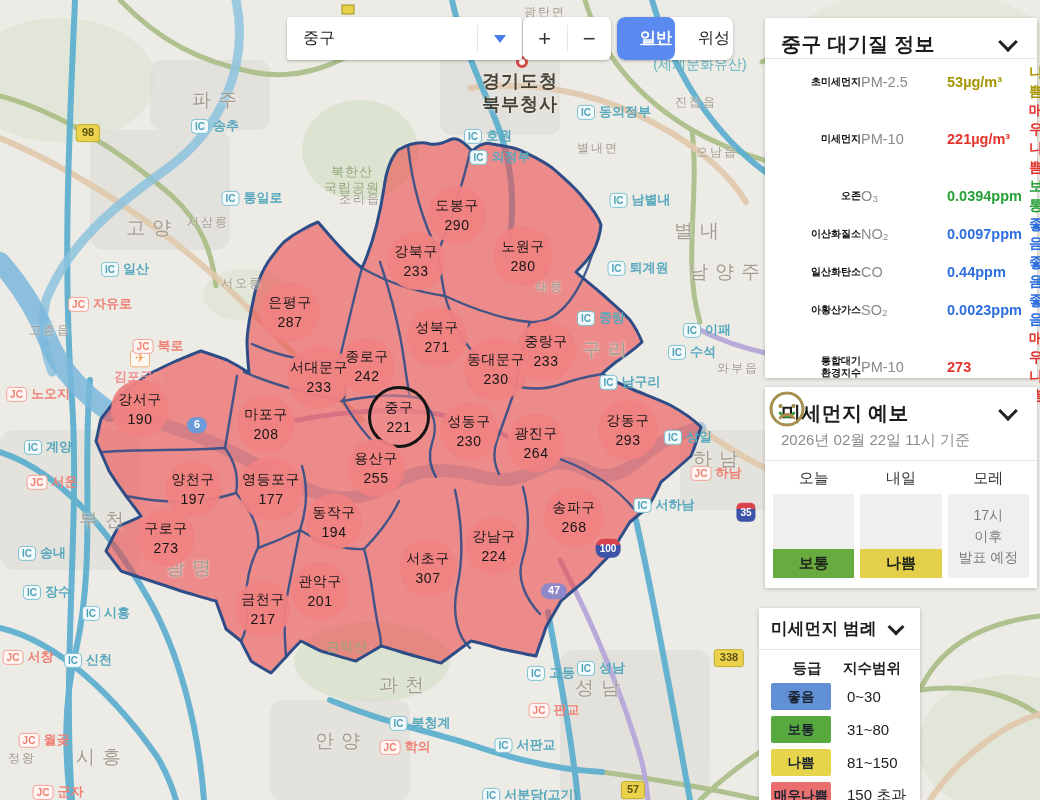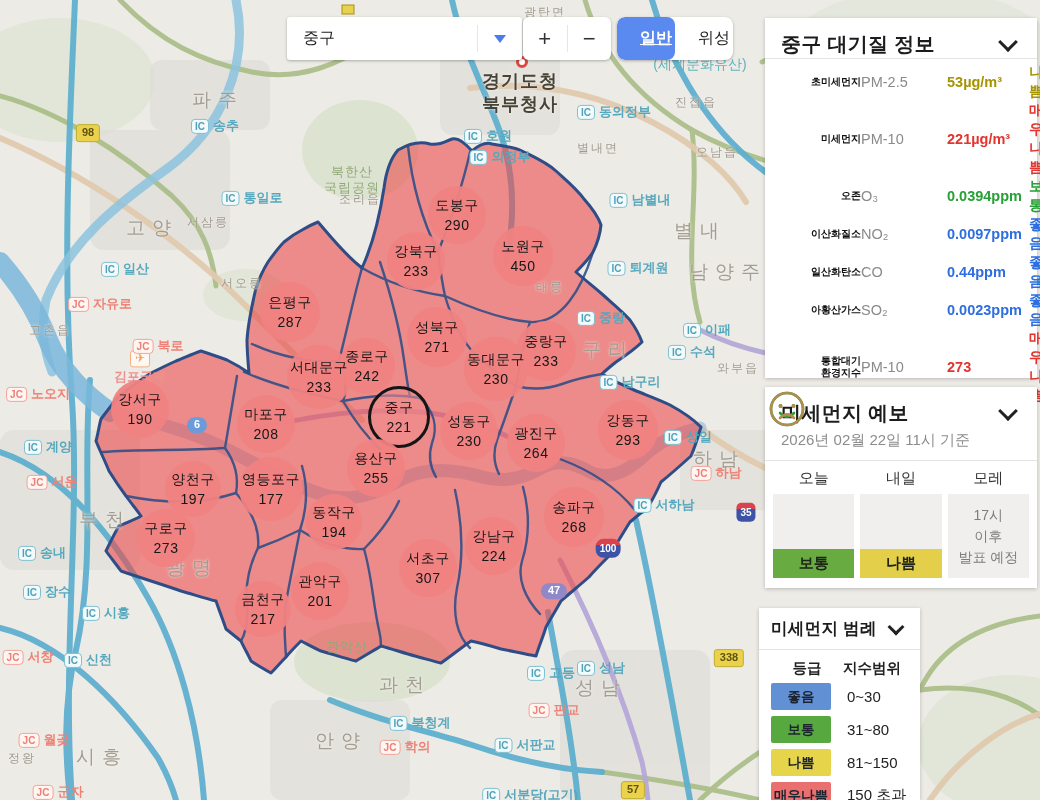--- a/index.html
+++ b/index.html
@@ -288,21 +288,21 @@
       <span class="mlabel shield" style="left: 608px; top: 548px; border-radius: 8px;">100</span>
       <span class="mlabel shield" style="left: 746px; top: 512px;">35</span>
     </div>
 <div id="district-layer">
       <div class="district" style="left: 457px; top: 215px; width: 58px; height: 58px;">
         <span>도봉구</span>
         <span>290</span>
       </div>
       <div class="district" style="left: 523px; top: 256px; width: 60px; height: 60px;">
         <span>노원구</span>
-        <span>450</span>
+        <span>280</span>
       </div>
       <div class="district" style="left: 416px; top: 261px; width: 58px; height: 58px;">
         <span>강북구</span>
         <span>233</span>
       </div>
       <div class="district" style="left: 290px; top: 312px; width: 60px; height: 60px;">
         <span>은평구</span>
         <span>287</span>
       </div>
       <div class="district" style="left: 437px; top: 337px; width: 60px; height: 60px;">

